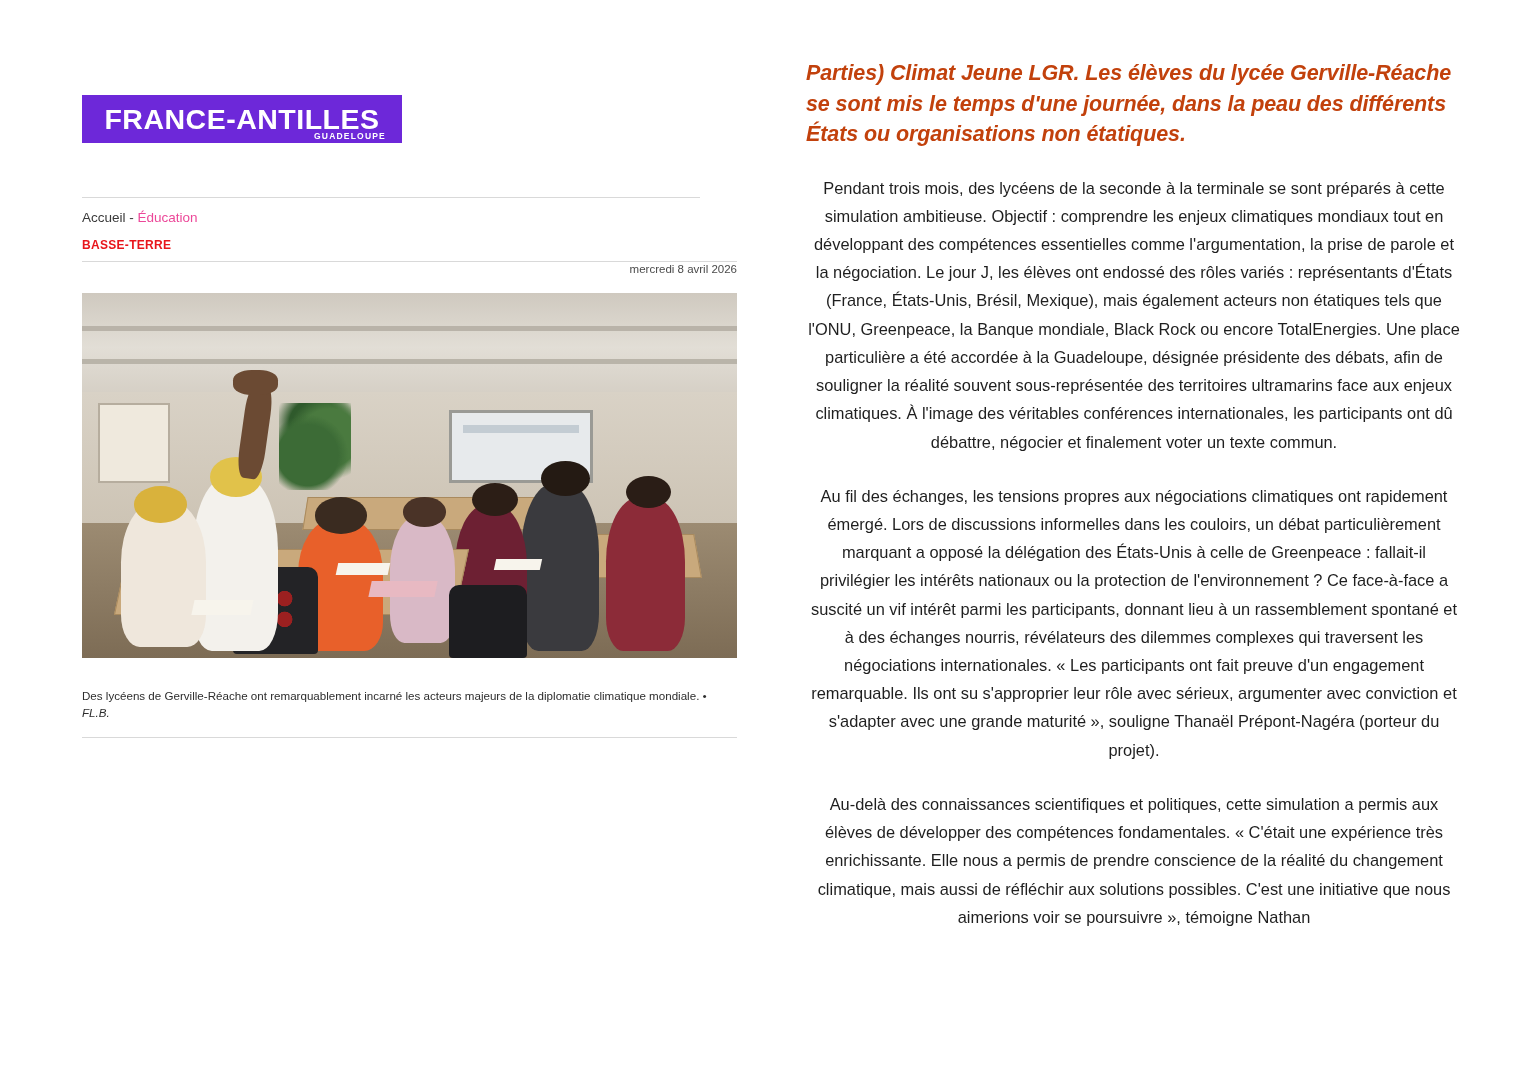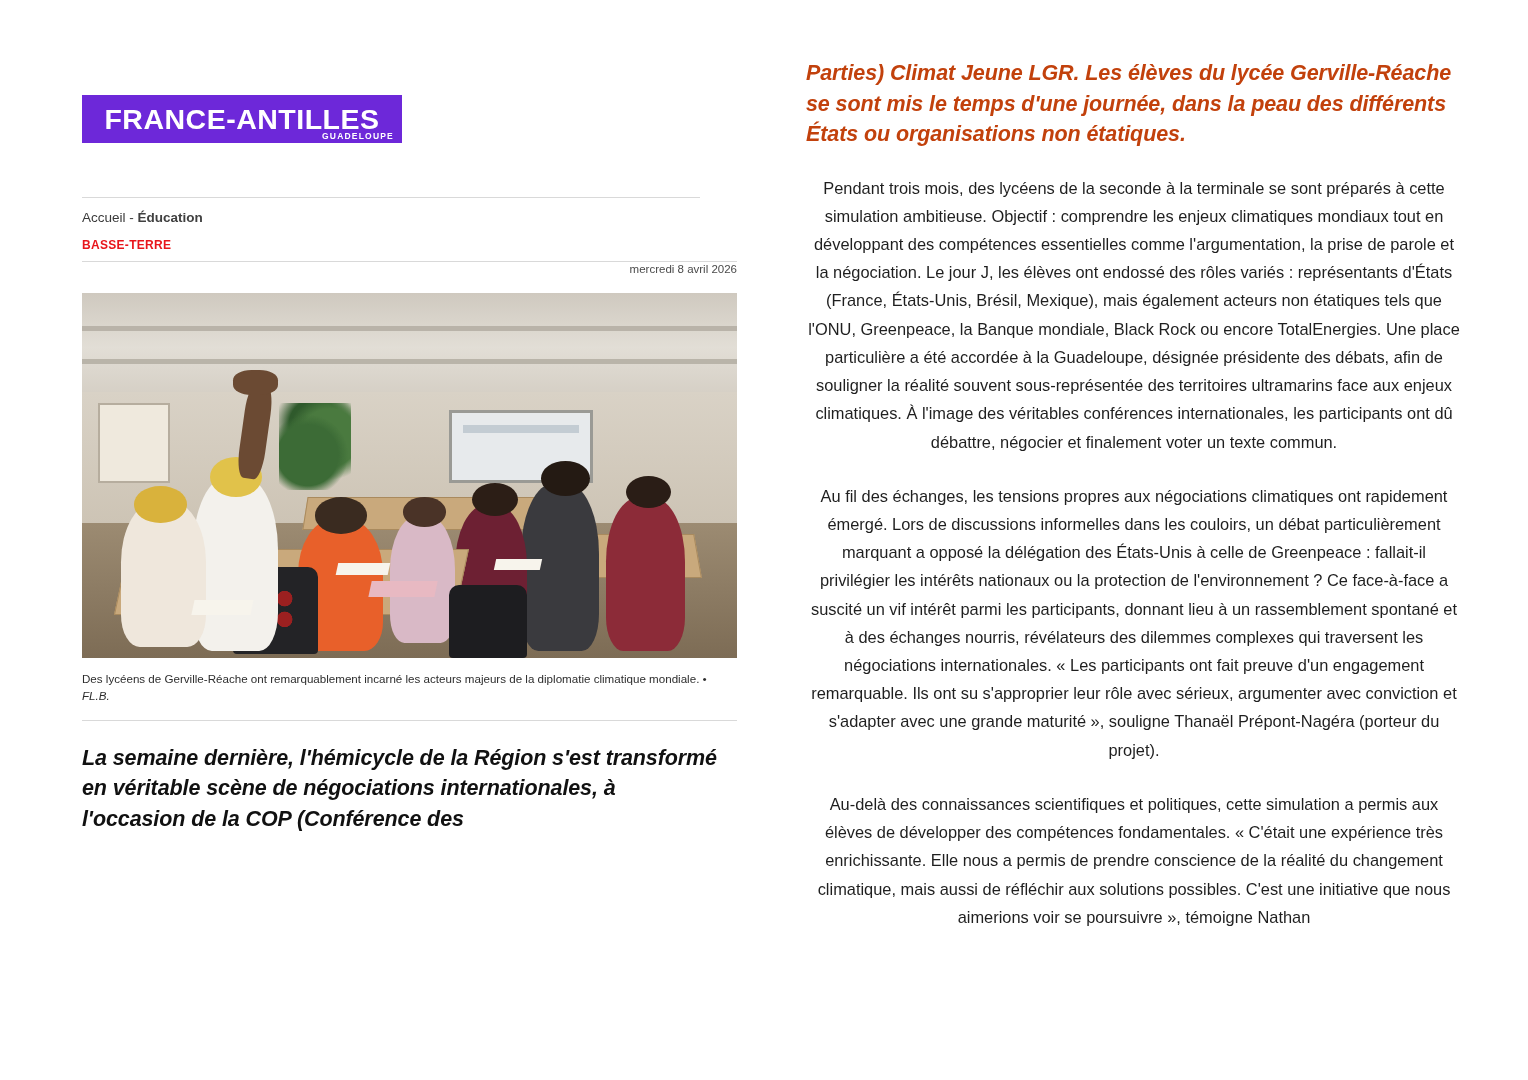--- a/index.html
+++ b/index.html
@@ -42,37 +42,37 @@
   }
   .logo-text {
     color: #ffffff;
     font-weight: bold;
     font-size: 28.5px;
     letter-spacing: 0.5px;
     font-family: "Liberation Sans", sans-serif;
   }
   .logo-sub {
     position: absolute;
-    right: 8px;
+    right: 16px;
     bottom: 2px;
     color: #ffffff;
     font-size: 8.5px;
     font-weight: bold;
     letter-spacing: 1.2px;
   }
 
   .breadcrumb {
     border-top: 1px solid #d9d9d9;
     padding-top: 12px;
     font-size: 13.5px;
     color: #3a3a3a;
     margin-bottom: 13px;
   }
   .breadcrumb .bc-sep { color: #3a3a3a; }
-  .breadcrumb .bc-current { font-weight: bold; color: #404040; }
+  .breadcrumb .bc-current { font-weight: normal; color: #ec4899; }
 
   .kicker {
     color: #e8151b;
     font-weight: bold;
     font-size: 12px;
     letter-spacing: 0.3px;
     margin-bottom: 9px;
   }
 
   h1.headline {
@@ -185,21 +185,21 @@
   .ph-doc1 { left: 17%; top: 84%; width: 9%; height: 4%; }
   .ph-doc2 { left: 39%; top: 74%; width: 8%; height: 3.2%; }
   .ph-doc3 { left: 44%; top: 79%; width: 10%; height: 4.5%; background:#e8b9c2; }
   .ph-doc4 { left: 63%; top: 73%; width: 7%; height: 3%; }
 
   .caption {
     width: 655px;
     font-size: 11.6px;
     line-height: 1.5;
     color: #2d2d2d;
-    padding: 12px 0 15px 0;
+    padding: 29px 0 15px 0;
     border-bottom: 1px solid #d9d9d9;
   }
   .caption .credit { font-style: italic; }
 
   .chapeau {
     width: 640px;
     margin-top: 22px;
     font-size: 21.5px;
     line-height: 1.42;
     font-style: italic;
@@ -294,21 +294,20 @@
       <div class="ph-paper ph-doc2"></div>
       <div class="ph-paper ph-doc3"></div>
       <div class="ph-paper ph-doc4"></div>
     </div>
 
     <div class="caption">
       <span>Des lycéens de Gerville-Réache ont remarquablement incarné les acteurs majeurs de la diplomatie climatique mondiale.</span>
       <span class="credit">• FL.B.</span>
     </div>
 
-    <div class="chapeau">La semaine dernière, l'hémicycle de la Région s'est transformé en véritable scène de négociations internationales, à l'occasion de la COP (Conférence des</div>
   </div>
 
   <div class="col-right">
     <p class="chapeau-cont">Parties) Climat Jeune LGR. Les élèves du lycée Gerville-Réache se sont mis le temps d'une journée, dans la peau des différents États ou organisations non étatiques.</p>
 
     <p class="body">Pendant trois mois, des lycéens de la seconde à la terminale se sont préparés à cette simulation ambitieuse. Objectif : comprendre les enjeux climatiques mondiaux tout en développant des compétences essentielles comme l'argumentation, la prise de parole et la négociation. Le jour J, les élèves ont endossé des rôles variés : représentants d'États (France, États-Unis, Brésil, Mexique), mais également acteurs non étatiques tels que l'ONU, Greenpeace, la Banque mondiale, Black Rock ou encore TotalEnergies. Une place particulière a été accordée à la Guadeloupe, désignée présidente des débats, afin de souligner la réalité souvent sous-représentée des territoires ultramarins face aux enjeux climatiques. À l'image des véritables conférences internationales, les participants ont dû débattre, négocier et finalement voter un texte commun.</p>
 
     <p class="body">Au fil des échanges, les tensions propres aux négociations climatiques ont rapidement émergé. Lors de discussions informelles dans les couloirs, un débat particulièrement marquant a opposé la délégation des États-Unis à celle de Greenpeace : fallait-il privilégier les intérêts nationaux ou la protection de l'environnement ? Ce face-à-face a suscité un vif intérêt parmi les participants, donnant lieu à un rassemblement spontané et à des échanges nourris, révélateurs des dilemmes complexes qui traversent les négociations internationales. « Les participants ont fait preuve d'un engagement remarquable. Ils ont su s'approprier leur rôle avec sérieux, argumenter avec conviction et s'adapter avec une grande maturité », souligne Thanaël Prépont-Nagéra (porteur du projet).</p>
 
     <p class="body">Au-delà des connaissances scientifiques et politiques, cette simulation a permis aux élèves de développer des compétences fondamentales. « C'était une expérience très enrichissante. Elle nous a permis de prendre conscience de la réalité du changement climatique, mais aussi de réfléchir aux solutions possibles. C'est une initiative que nous aimerions voir se poursuivre », témoigne Nathan</p>

